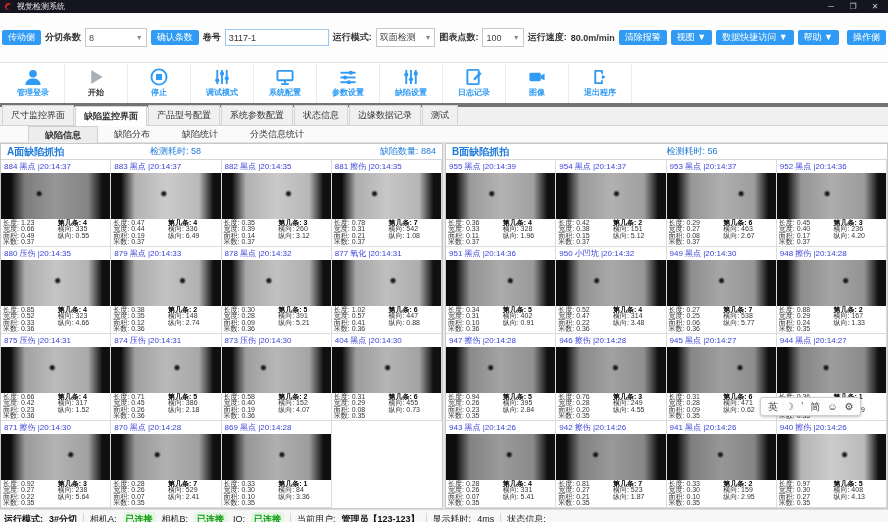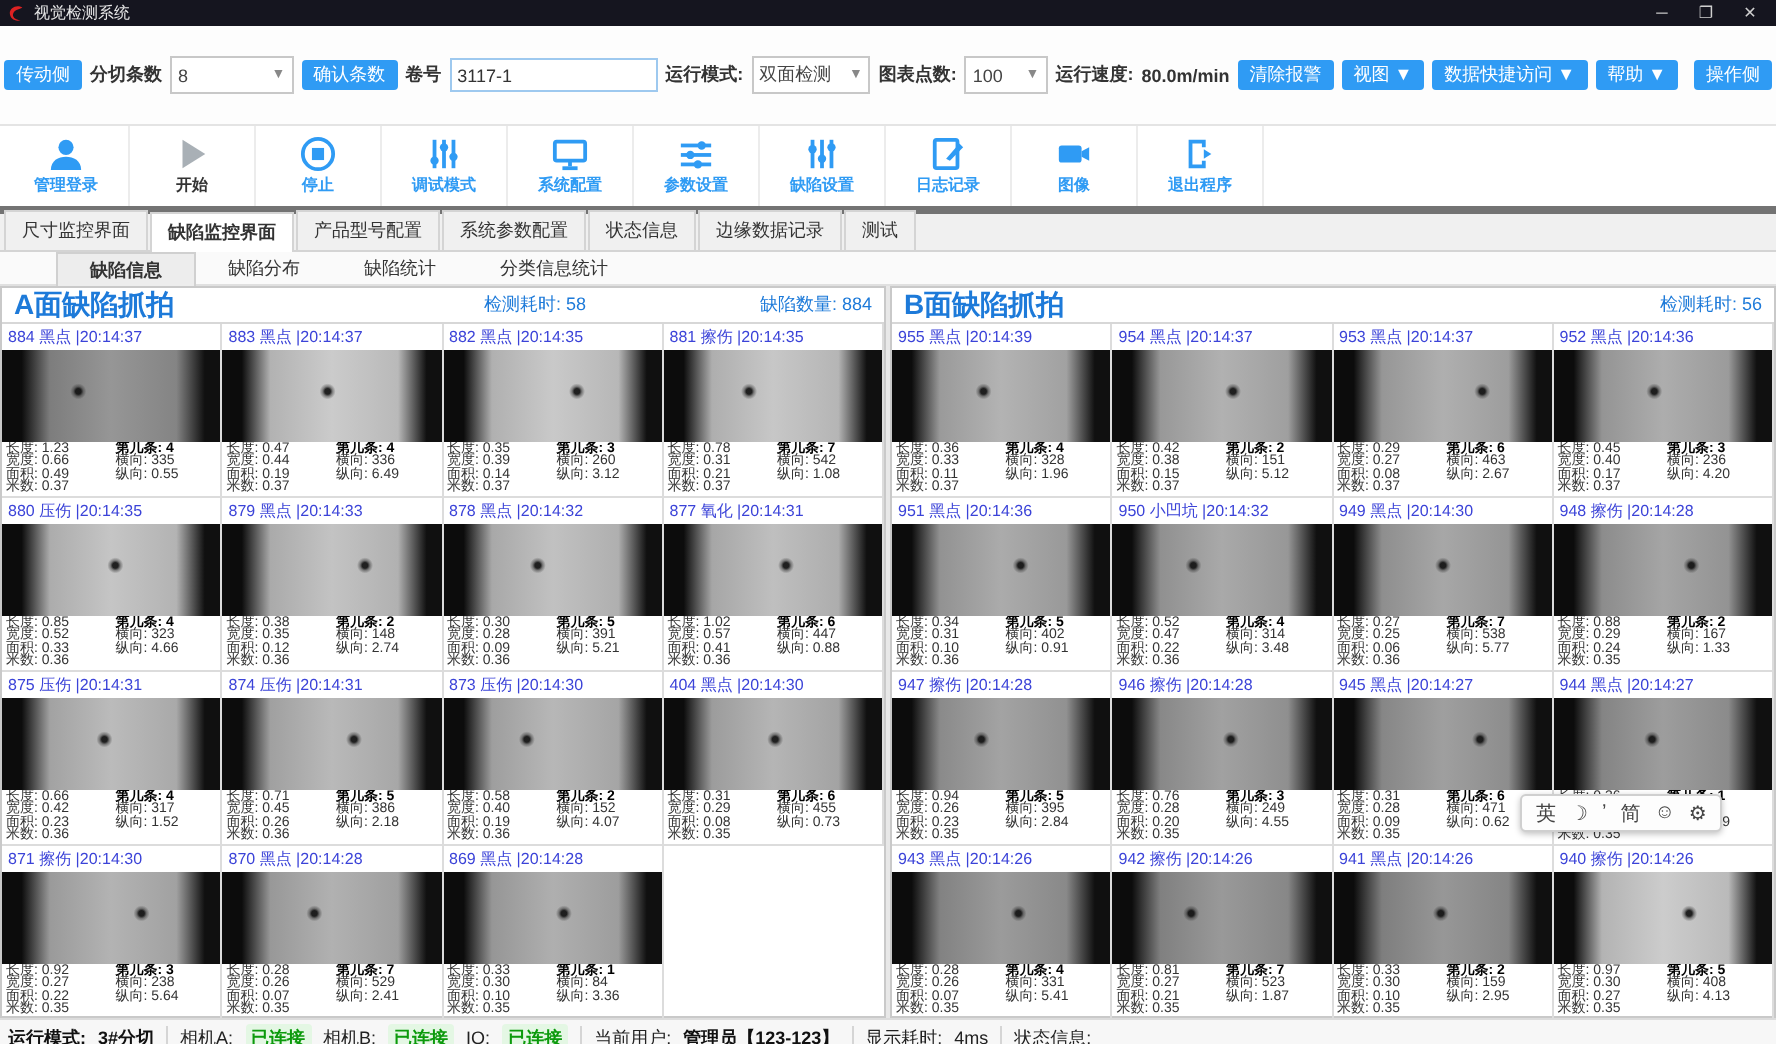--- a/index.html
+++ b/index.html
@@ -28,22 +28,22 @@
   .tabs{height:18px;background:#f0f0f0;display:flex;align-items:flex-end;padding-left:2px;border-bottom:1px solid #d4d4d4;}
   .tab{font-size:9px;padding:3px 8px;border:1px solid #d4d4d4;border-bottom:none;background:#f0f0f0;color:#333;margin-right:1px;cursor:pointer;white-space:nowrap;}
   .tab.active{background:#fff;font-weight:bold;position:relative;top:1px;}
   .subtabs{height:16px;background:#fafafa;display:flex;align-items:flex-start;padding-left:28px;border-bottom:1px solid #e0e0e0;}
   .subtab{font-size:9px;padding:2px 16px;color:#333;cursor:pointer;white-space:nowrap;}
   .subtab.active{font-weight:bold;background:#ededed;border:1px solid #d0d0d0;border-bottom:none;}
   
   .panels{height:366px;display:flex;gap:2px;background:#e8e8e8;}
   .panel{flex:1;background:#fff;border:1px solid #c9c9c9;display:flex;flex-direction:column;box-sizing:border-box;}
   .panel-head{height:17px;display:flex;align-items:center;border-bottom:1px solid #d7d7d7;padding:0 6px;}
-  .panel-title{color:#1d7ad9;font-weight:bold;font-size:14px;flex:1;}
-  .panel-mid{color:#1d7ad9;font-size:9px;flex:1;text-align:right;}
+  .panel-title{color:#1d7ad9;font-weight:bold;font-size:10px;flex:1;}
+  .panel-mid{color:#1d7ad9;font-size:9px;flex:1;text-align:left;}
   .panel-right{color:#1d7ad9;font-size:9px;flex:1;text-align:right;}
   .tile-grid{flex:1;display:grid;grid-template-columns:repeat(4,1fr);grid-auto-rows:87px;}
   .tile{border-right:1px solid #dcdcdc;border-bottom:1px solid #dcdcdc;display:flex;flex-direction:column;overflow:hidden;}
   .tile-head{height:13px;line-height:13px;font-size:8px;color:#3b43d8;padding:0 3px;white-space:nowrap;overflow:hidden;cursor:pointer;background:#fff;}
   .tile-img{height:46px;position:relative;}
   .tile-info{flex:1;display:flex;font-size:7px;line-height:6.6px;padding:1px 2px 0 2px;color:#333;}
   .tile-info .c1{width:52%;}
   .tile-info .c2{width:48%;}
   .tile-info b{color:#000;}
   

